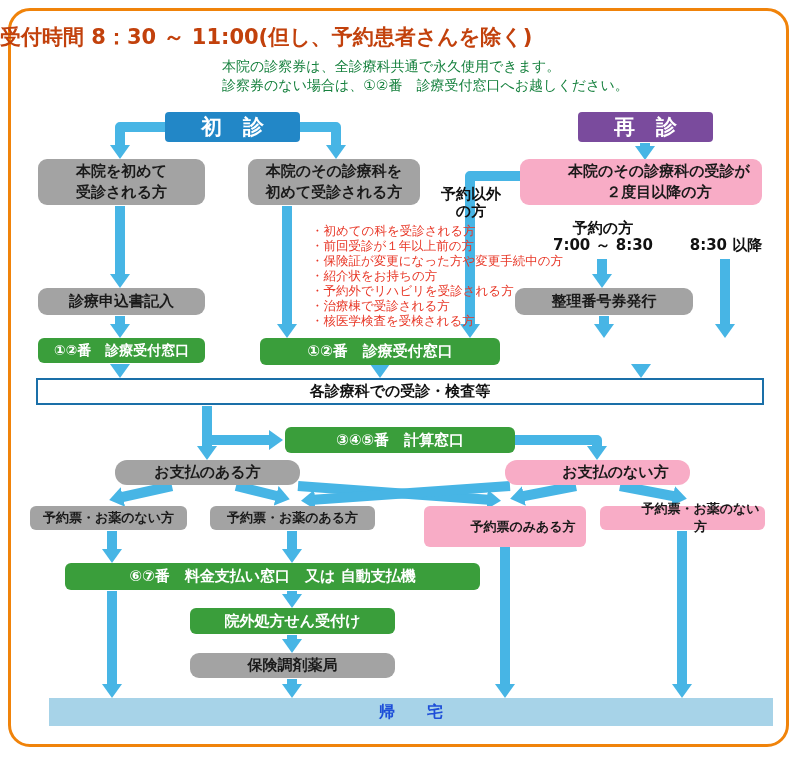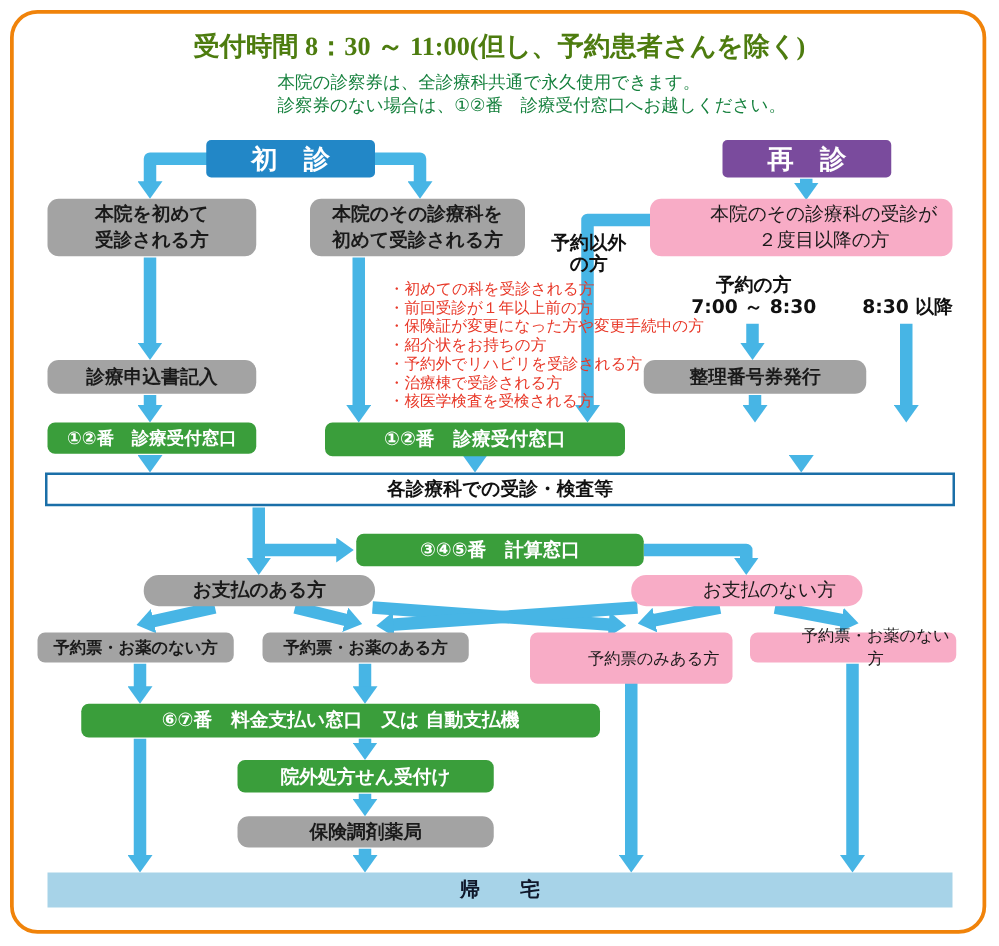--- a/index.html
+++ b/index.html
@@ -5,31 +5,31 @@
   html,body{margin:0;padding:0;background:#ffffff;}
   .page{position:relative;width:799px;height:757px;background:#fff;
         font-family:"DejaVu Sans","Liberation Sans",sans-serif;overflow:hidden;}
   .frame{position:absolute;left:8px;top:8px;width:781px;height:739px;
          border:3px solid #f0830a;border-radius:22px;box-sizing:border-box;}
   .arrows{position:absolute;left:0;top:0;z-index:1;pointer-events:none;}
   .abs{position:absolute;z-index:2;box-sizing:border-box;}
   .box{display:flex;align-items:center;justify-content:center;text-align:center;}
   .col{flex-direction:column;}
   .yellow{background:#a3a3a3;border-radius:9px;color:#1a1a1a;font-weight:700;}
-  .pink{background:#f8acc6;border-radius:9px;color:#1a1a1a;font-weight:400;padding-left:36px;}
+  .pink{background:#f8acc6;border-radius:9px;color:#1a1a1a;font-weight:700;padding-left:36px;}
   .green{background:#3a9e3b;border-radius:6px;color:#ffffff;font-weight:700;}
   .hdr{color:#ffffff;font-weight:700;font-size:21px;border-radius:4px;}
-  .title{color:#4d7c0f;font-weight:700;font-size:21px;text-align:center;width:100%;font-family:Liberation Serif, serif;}
+  .title{color:#c2410c;font-weight:700;font-size:21px;text-align:left;width:100%;}
   .note{font-size:14px;color:#15803d;line-height:19px;}
   .lbl{font-weight:700;font-size:15px;color:#111;line-height:17px;text-align:center;}
   .redlist{color:#e83828;font-size:12.5px;line-height:15px;white-space:nowrap;}
   .redlist span{display:block;}
   .line{display:block;}
   .exam{background:#fff;border:2px solid #1a6fa8;font-weight:700;color:#111;}
-  .home{background:#a7d3e8;color:#0f172a;font-weight:700;font-size:16px;}
+  .home{background:#a7d3e8;color:#1d4ed8;font-weight:700;font-size:16px;margin-left:11px;}
   .f13{font-size:13px;} .f14{font-size:14px;} .f15{font-size:15px;}
 </style>
 </head>
 <body>
 
 <div class="page">
 
   <svg class="arrows" width="799" height="757">
     <defs>
       <marker id="ah" viewBox="0 0 14 20" refX="5" refY="10" markerWidth="14" markerHeight="20" markerUnits="userSpaceOnUse" orient="auto">

